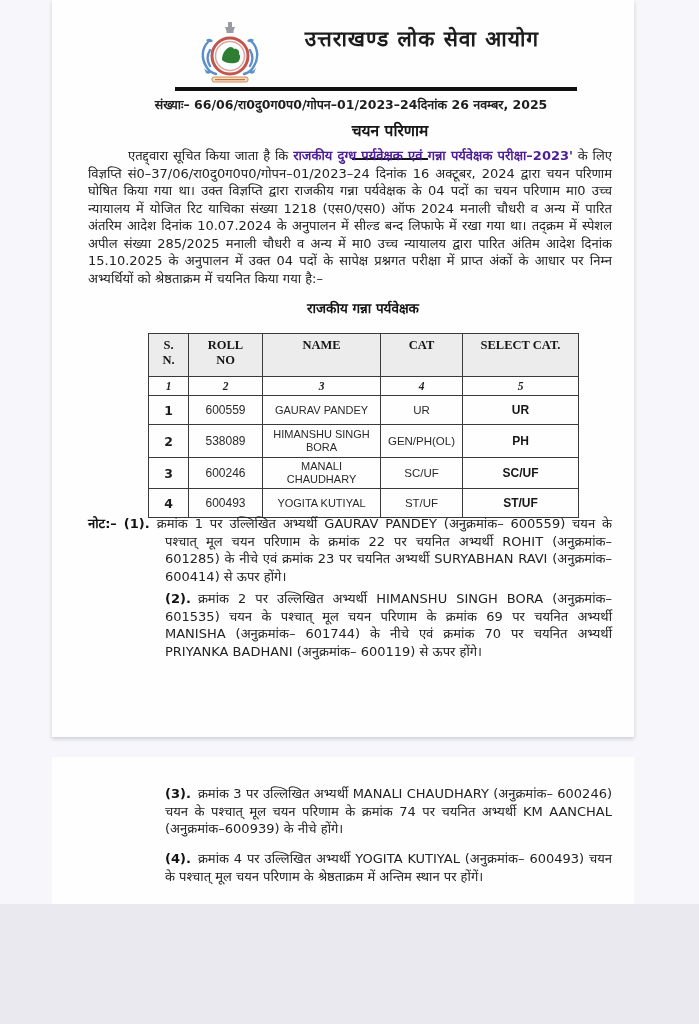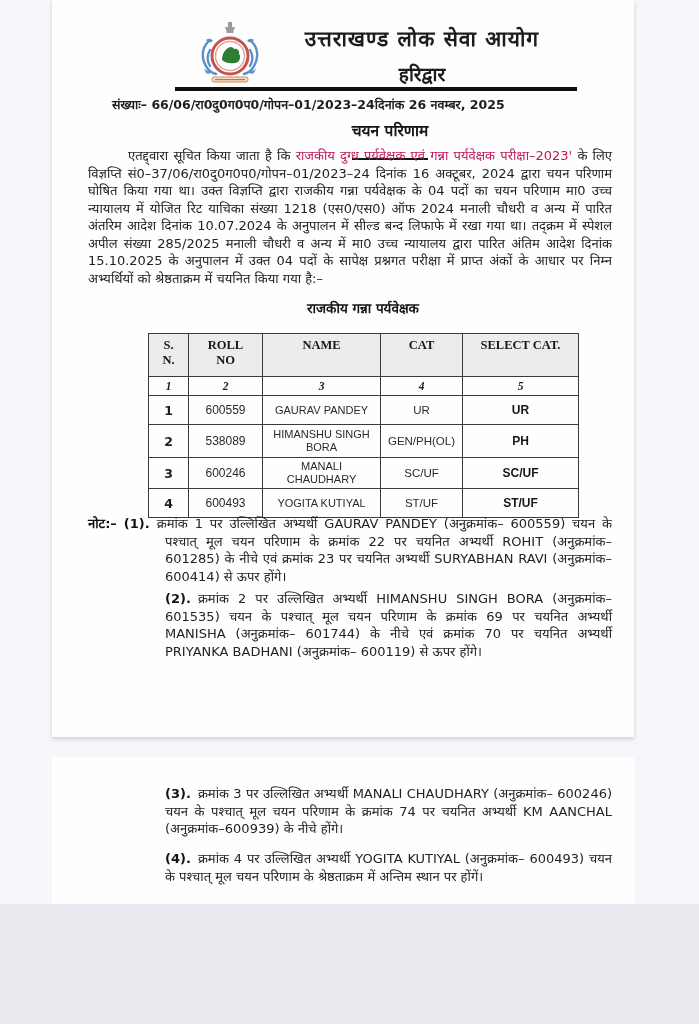--- a/index.html
+++ b/index.html
@@ -28,35 +28,35 @@
   .org-block{left:232px;top:24px;width:380px;text-align:center;}
   .org-name{font-size:21px;font-weight:bold;color:#1c1c1c;letter-spacing:1px;}
   .org-city{font-size:19px;font-weight:bold;color:#1c1c1c;margin-top:9px;}
 
   .logo{left:198px;top:20px;width:64px;height:68px;}
 
   .rule{left:175px;top:87px;width:402px;height:3.5px;background:#101010;}
 
   .refrow{
     left:112px;top:96px;width:478px;
-    display:flex;justify-content:flex-start;
+    display:flex;justify-content:center;
     font-size:12.5px;font-weight:bold;color:#1e1e1e;
   }
 
   .doc-title{
     left:140px;top:119px;width:500px;text-align:center;
     font-size:15.5px;font-weight:bold;color:#151515;
   }
   .doc-title span{border-bottom:2px solid #151515;padding-bottom:18px;}
 
   .para{
     font-size:13px;line-height:17.5px;text-align:justify;color:#232323;
   }
   .intro{left:88px;top:147px;width:524px;text-indent:40px;}
-  .b{font-weight:normal;color:#be185d;margin-top:44px;}
+  .b{font-weight:bold;color:#4c1d95;margin-top:44px;}
 
   .table-title{
     left:113px;top:299px;width:500px;text-align:center;
     font-size:13.5px;font-weight:bold;color:#141414;
   }
 
   table.result{
     position:absolute;left:148px;top:333px;width:430px;
     border-collapse:collapse;table-layout:fixed;
     border:1.8px solid #2e2e2e;
@@ -132,21 +132,20 @@
 
       <path fill="#2e7d32" d="M24 40 C24 34,27 30,30 28 C32 26,35 27,36 29 C39 28,42 31,41 34 C43 36,42 40,40 42 C36 44,28 44,24 40 Z"></path>
 
       <rect x="14" y="57" width="36" height="5" rx="2" fill="#f3dcc8" stroke="#c87533" stroke-width="0.8"></rect>
       <rect x="17" y="59" width="30" height="1.2" fill="#c87533"></rect>
     </svg>
   </div>
 
   <div class="abs org-block">
     <div class="org-name">उत्तराखण्ड लोक सेवा आयोग</div>
-    <div class="org-city">हरिद्वार</div>
   </div>
 
   <div class="abs rule"></div>
 
   <div class="abs refrow">
     <span>संख्याः– 66/06/रा0दु0ग0प0/गोपन–01/2023–24</span>
     <span>दिनांक 26 नवम्बर, 2025</span>
   </div>
 
   <div class="abs doc-title">

